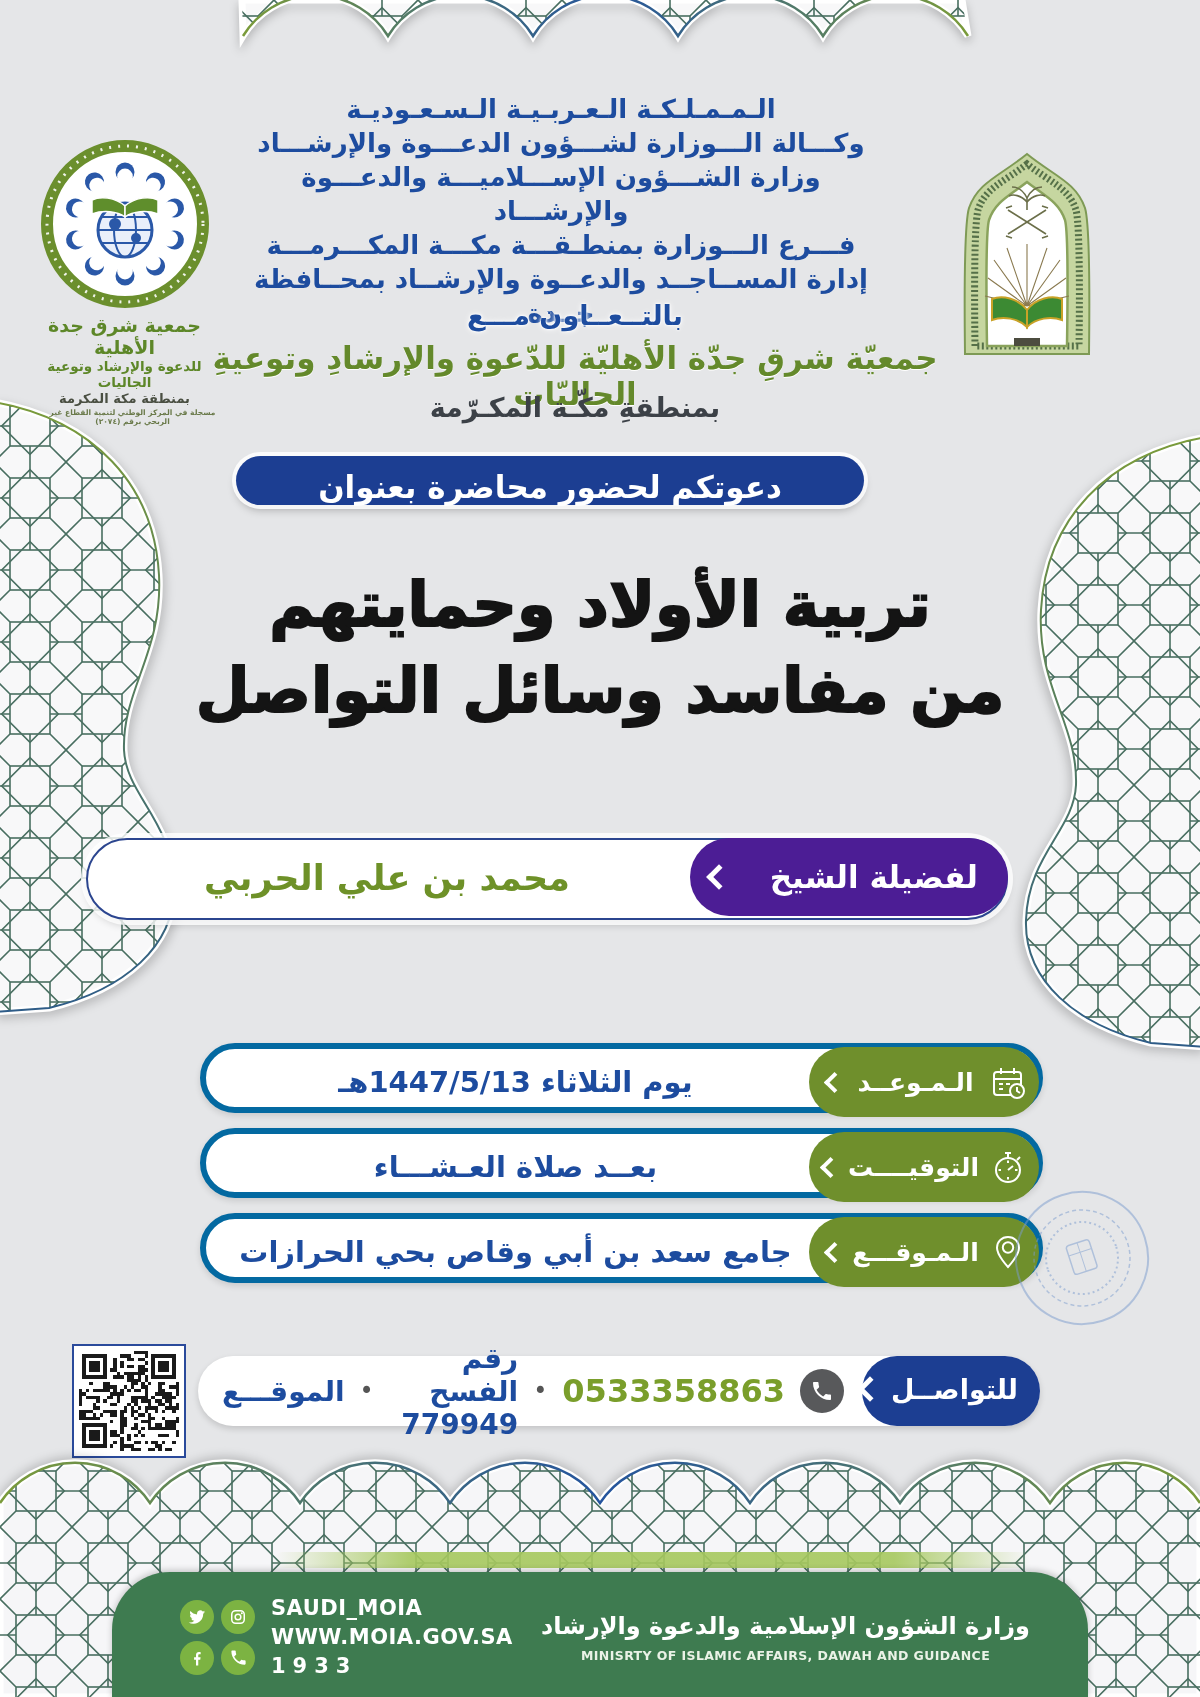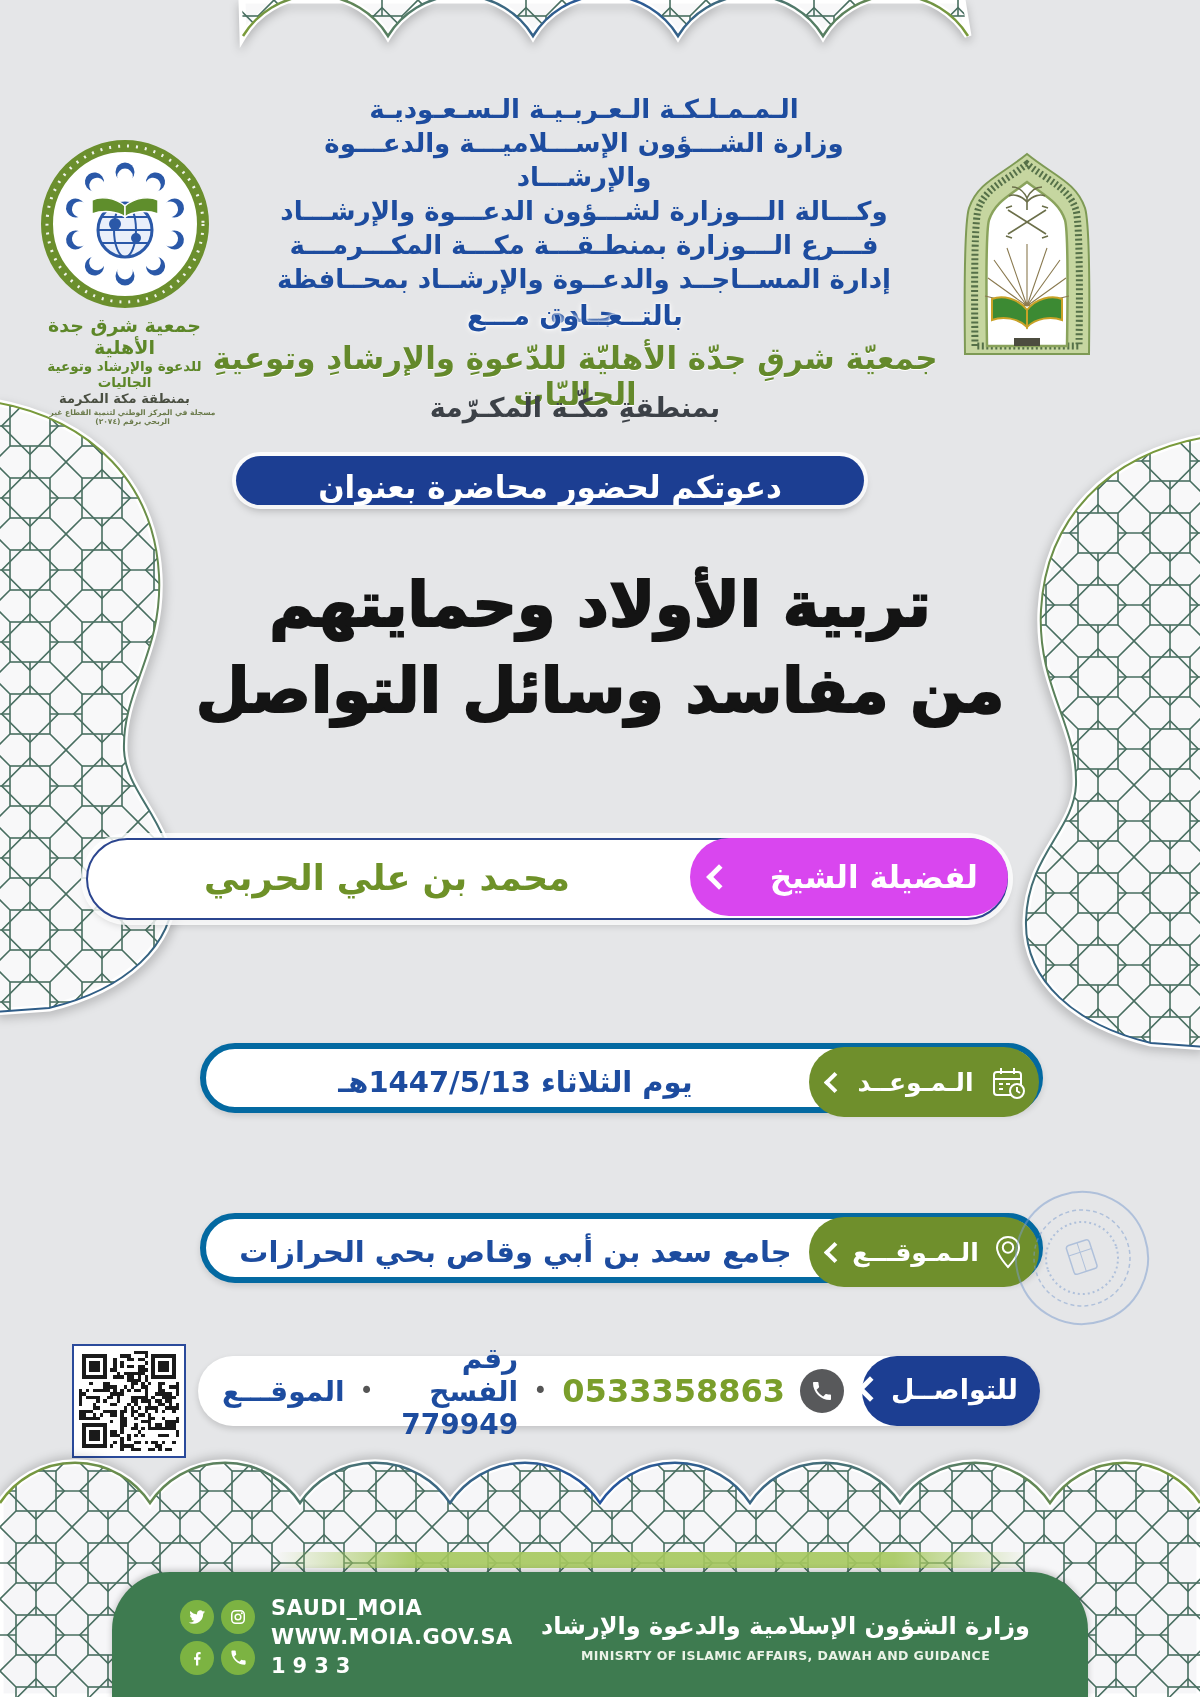--- a/index.html
+++ b/index.html
@@ -6,21 +6,21 @@
   .poster{position:relative;width:1200px;height:1697px;margin:0 auto;background:#e5e6e8;
           overflow:hidden;font-family:"DejaVu Sans","Liberation Sans",sans-serif;}
   .abs{position:absolute;}
   .ar{direction:rtl;}
   
   .band-top{position:absolute;left:202px;top:0;filter:drop-shadow(0 4px 5px rgba(0,0,0,.22));}
   .band-bottom{position:absolute;left:0;top:1383px;filter:drop-shadow(0 -3px 5px rgba(0,0,0,.18));}
   .orn-left{position:absolute;left:-6px;top:390px;filter:drop-shadow(3px 4px 5px rgba(0,0,0,.18));}
   .orn-right{position:absolute;right:-6px;top:425px;filter:drop-shadow(-3px 4px 5px rgba(0,0,0,.18));}
   
-  .hdr-lines{position:absolute;left:259px;top:92px;width:650px;text-align:center;color:#1d4c9f;
+  .hdr-lines{position:absolute;left:236px;top:92px;width:650px;text-align:center;color:#1d4c9f;
              font-weight:bold;font-size:26px;line-height:34px;}
   .coop{position:absolute;left:250px;top:300px;width:650px;text-align:center;color:#1d4c9f;font-weight:bold;
         font-size:27px;text-shadow:0 0 6px #fff,0 0 3px #fff,0 0 2px #fff;}
   .assoc-callig{position:absolute;left:200px;top:340px;width:750px;text-align:center;color:#64892b;
         font-weight:bold;font-size:31px;text-shadow:0 1px 0 #fff;}
   .region-callig{position:absolute;left:250px;top:392px;width:650px;text-align:center;color:#3c4147;
         font-weight:bold;font-size:27px;}
   
   .org{position:absolute;left:22px;top:140px;width:205px;text-align:center;}
   .org .l1{color:#5d8728;font-weight:bold;font-size:19px;margin-top:2px;}
@@ -32,21 +32,21 @@
           color:#fff;font-weight:bold;font-size:31px;text-align:center;line-height:63px;
           box-shadow:0 0 0 4px rgba(255,255,255,.85),0 5px 9px rgba(0,0,0,.25);}
   
   .title{position:absolute;left:80px;top:562px;width:1040px;text-align:center;color:#141414;font-weight:bold;
          font-size:62px;line-height:86px;-webkit-text-stroke:2px #141414;}
   
   .srow{position:absolute;left:86px;top:838px;width:918px;height:78px;background:#fff;border:2px solid #2b458f;
         border-radius:41px;box-shadow:0 0 0 5px rgba(255,255,255,.8),0 5px 9px rgba(0,0,0,.18);}
   .sname{position:absolute;left:0;right:320px;text-align:center;line-height:76px;color:#6e9128;
          font-weight:bold;font-size:35px;}
-  .scap{position:absolute;right:-2px;top:-2px;height:78px;width:318px;background:#d946ef;border-radius:41px;
+  .scap{position:absolute;right:-2px;top:-2px;height:78px;width:318px;background:#4c1d95;border-radius:41px;
         direction:rtl;display:flex;align-items:center;gap:16px;padding:0 30px 0 20px;box-sizing:border-box;}
   .scap .lbl{color:#fff;font-weight:bold;font-size:31px;flex:1;text-align:right;}
   .chev{width:13px;height:13px;border-left:5px solid #fff;border-bottom:5px solid #fff;
         transform:rotate(45deg);flex:none;}
   
   .drow{position:absolute;left:200px;width:843px;height:70px;background:#fff;border:6px solid #0369a1;
         border-radius:36px;box-sizing:border-box;box-shadow:0 3px 6px rgba(0,0,0,.12);}
   .dval{position:absolute;left:26px;right:238px;text-align:center;line-height:66px;color:#1d4c9f;
         font-weight:bold;font-size:29px;}
   .dcap{position:absolute;right:-2px;top:-2px;height:70px;width:230px;background:#6f8f2c;border-radius:36px;
@@ -179,22 +179,22 @@
     <g stroke="#8a7a50" stroke-width="1.1">
       <path d="M89,158 L89,96 M89,158 L69,100 M89,158 L109,100 M89,158 L56,112 M89,158 L122,112 M89,158 L50,130 M89,158 L128,130 M89,158 L47,148 M89,158 L131,148"></path>
     </g>
     <path d="M89,162 C80,150 64,147 54,151 L54,172 C65,168 80,170 89,179 Z" fill="#3c8a33" stroke="#c9a227" stroke-width="2"></path>
     <path d="M89,162 C98,150 114,147 124,151 L124,172 C113,168 98,170 89,179 Z" fill="#3c8a33" stroke="#c9a227" stroke-width="2"></path>
     <rect x="76" y="190" width="26" height="8" fill="#4c4c3f"></rect>
   </svg>
 
   <div class="hdr-lines ar">
     <div>الـمـمـلـكـة الـعـربـيـة الـسـعـوديـة</div>
+    <div>وكـــالة الـــوزارة لشـــؤون الدعـــوة والإرشـــاد</div>
     <div>وزارة الشـــؤون الإســـلاميـــة والدعـــوة والإرشـــاد</div>
-    <div>وكـــالة الـــوزارة لشـــؤون الدعـــوة والإرشـــاد</div>
     <div>فـــرع الـــوزارة بمنطـقـــة مكـــة المكـــرمـــة</div>
     <div>إدارة المســاجــد والدعــوة والإرشــاد بمحــافظة جــدة</div>
   </div>
   <div class="coop ar">بالتــعــاون مـــع</div>
   <div class="assoc-callig ar">جمعيّة شرقِ جدّة الأهليّة للدّعوةِ والإرشادِ وتوعيةِ الجاليّات</div>
   <div class="region-callig ar">بمنطقةِ مكّـة المكـرّمة</div>
 
   <div class="invite ar">دعوتكم لحضور محاضرة بعنوان</div>
 
   <div class="title ar">
@@ -219,20 +219,33 @@
           <path d="M5,16 H32 M12,5 v6 M25,5 v6 M10,21 h4 M17,21 h4 M10,26 h4"></path>
           <circle cx="28" cy="28" r="7" fill="#6f8f2c"></circle>
           <path d="M28,24 v4 l3,2"></path>
         </svg>
       </span>
       <span class="lbl">الـمـوعــد</span>
       <span class="chev"></span>
     </div>
   </div>
 
+  <div class="drow" style="top:1128px">
+    <div class="dval ar">بعــد صلاة العـشـــاء</div>
+    <div class="dcap">
+      <span class="dicon">
+        <svg width="38" height="38" viewBox="0 0 38 38" fill="none" stroke="#ffffff" stroke-width="2">
+          <circle cx="19" cy="22" r="12"></circle>
+          <path d="M16,5 h6 M19,5 v5 M28,12 l3,-3 M19,22 l5,-4 M19,12.5 v2.5 M19,29 v2.5 M9.5,22 h2.5 M26,22 h2.5"></path>
+        </svg>
+      </span>
+      <span class="lbl">التوقيــــت</span>
+      <span class="chev"></span>
+    </div>
+  </div>
 
   <div class="drow" style="top:1213px">
     <div class="dval ar">جامع سعد بن أبي وقاص بحي الحرازات</div>
     <div class="dcap">
       <span class="dicon">
         <svg width="38" height="38" viewBox="0 0 38 38" fill="none" stroke="#ffffff" stroke-width="2">
           <path d="M19 4c-6.4 0-11 4.8-11 10.8C8 22.5 19 34 19 34s11-11.5 11-19.2C30 8.8 25.4 4 19 4z"></path>
           <circle cx="19" cy="14.5" r="5.2"></circle>
         </svg>
       </span>

